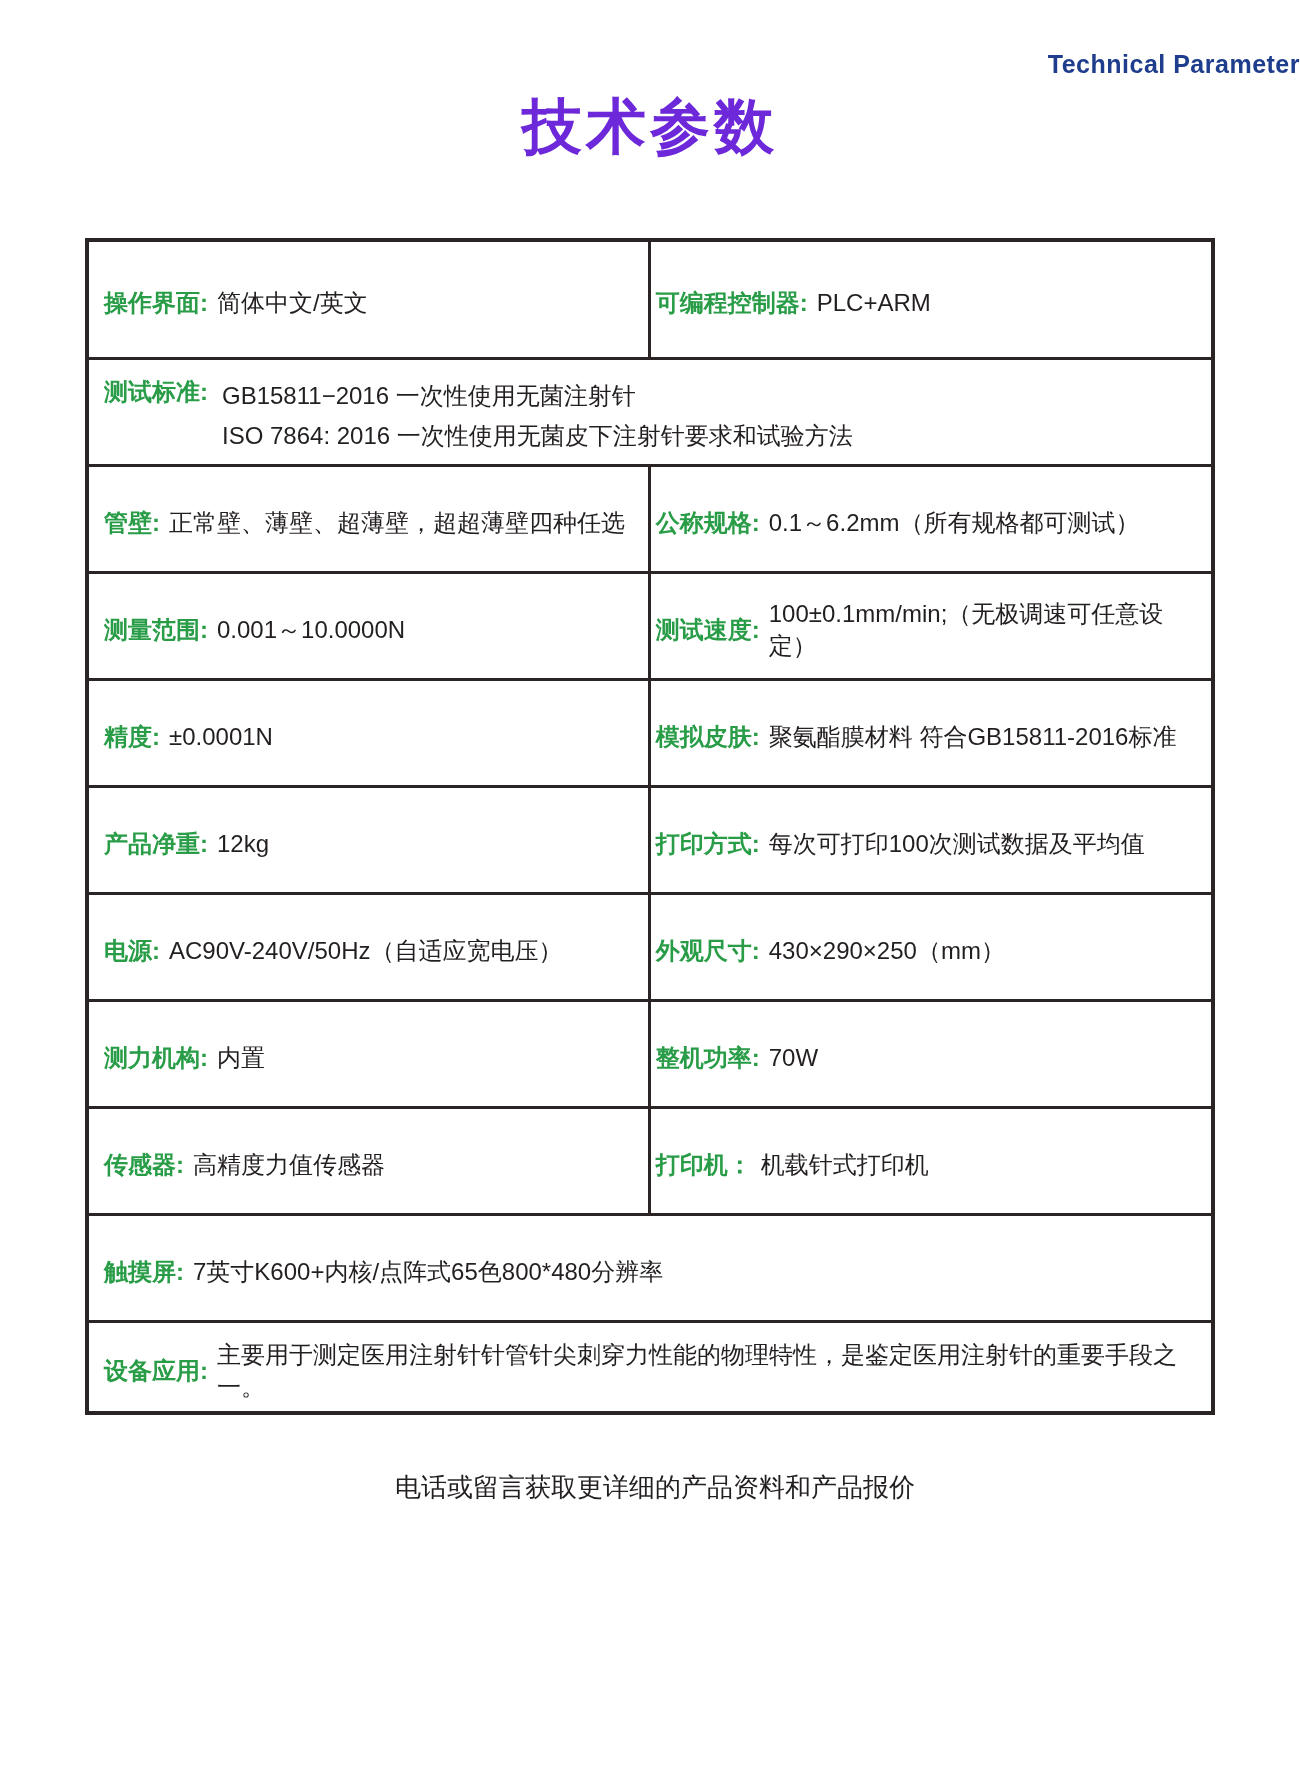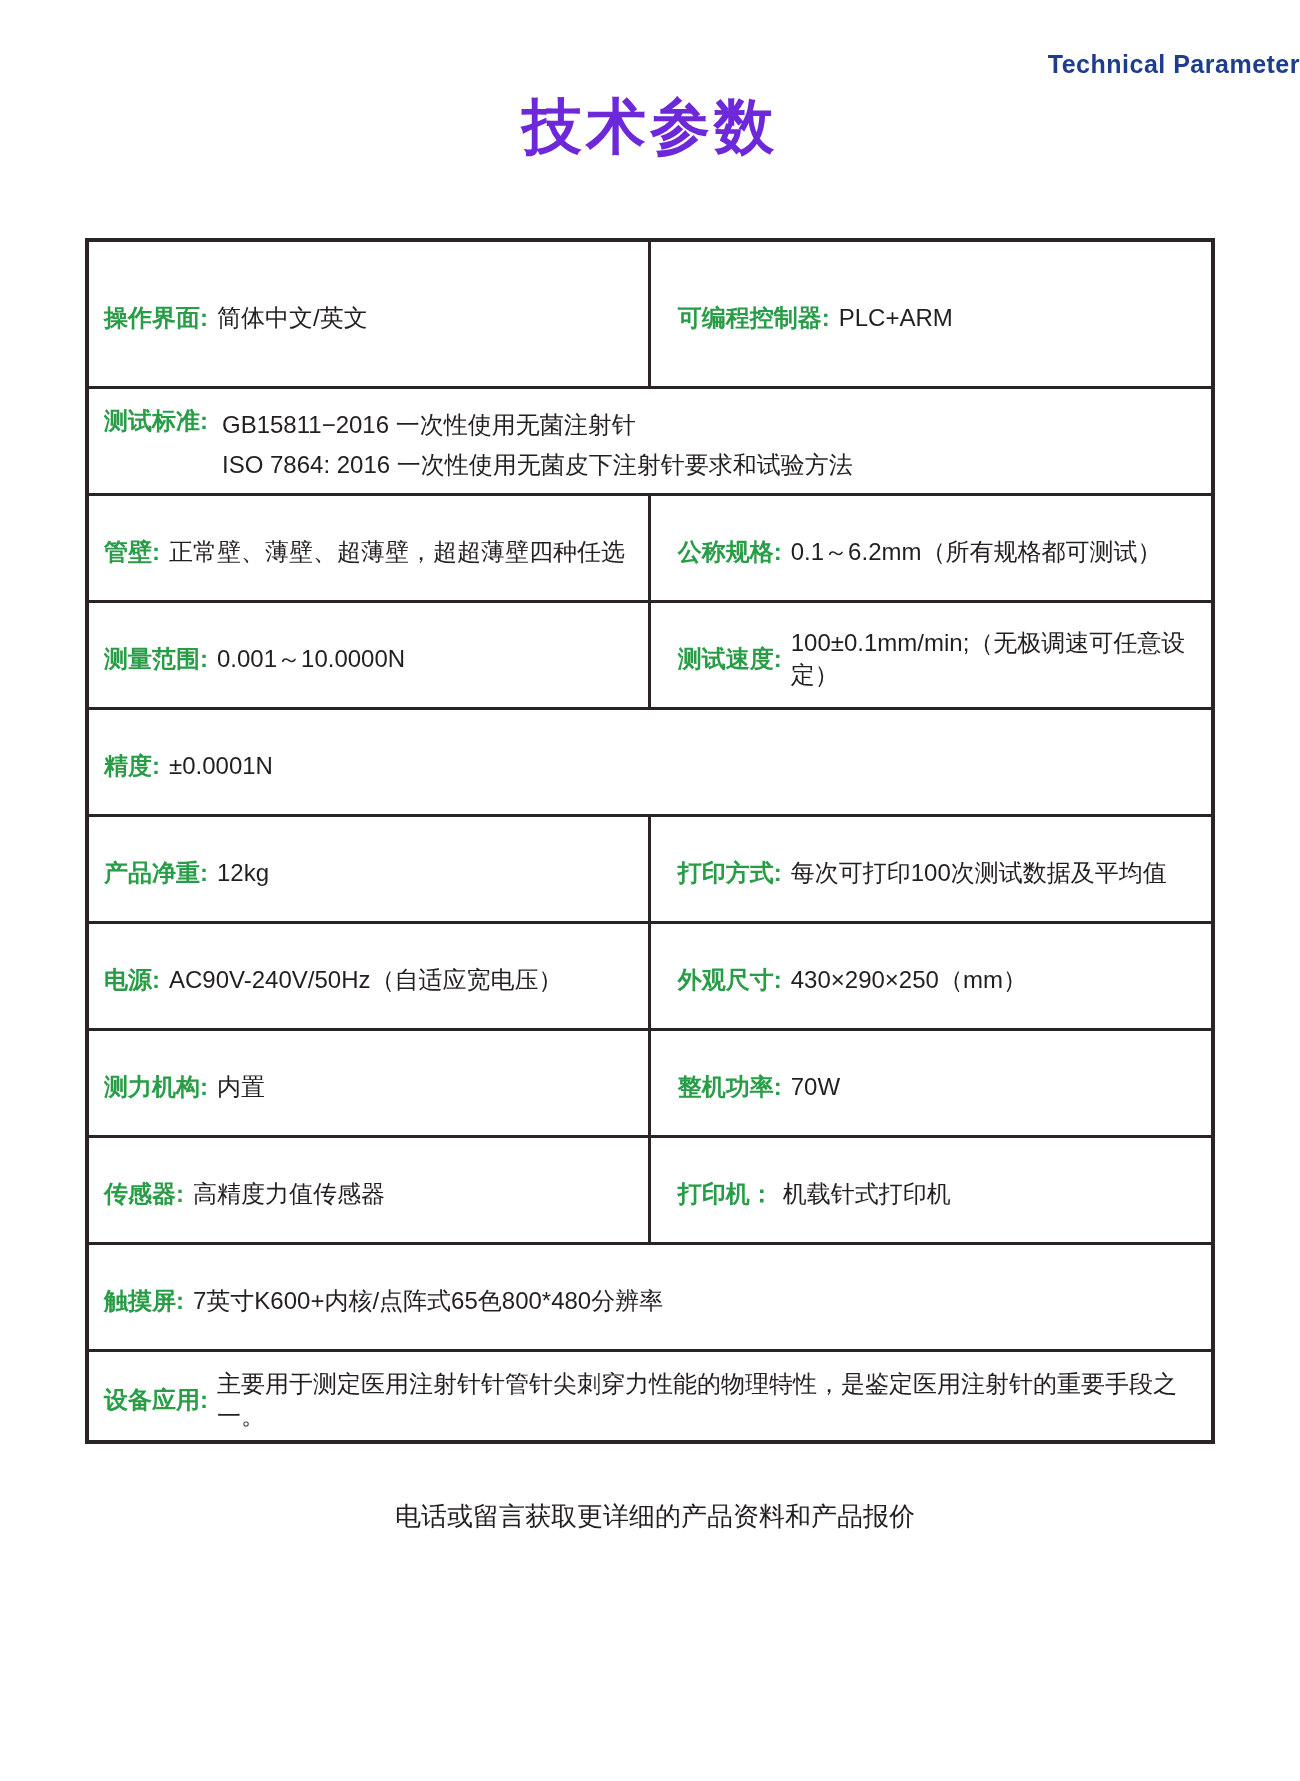--- a/index.html
+++ b/index.html
@@ -39,32 +39,32 @@
     border: 4px solid #2b2425;
   }
   .row {
     display: flex;
     height: 104px;
     box-sizing: content-box;
   }
   .row + .row {
     border-top: 3px solid #2b2425;
   }
-  .row-first { height: 144px; }
+  .row-first { height: 115px; }
   .row-last  { height: 88px; }
   .cell {
     display: flex;
     align-items: center;
     padding: 8px 12px 0 15px;
     box-sizing: border-box;
     font-size: 24px;
     line-height: 1.35;
   }
   .cell-left  { flex: 0 0 49.8%; }
-  .cell-right { flex: 1 1 auto; border-left: 3px solid #2b2425; padding-left: 27px; }
+  .cell-right { flex: 1 1 auto; border-left: 3px solid #2b2425; padding-left: 5px; }
   .cell-full  { flex: 1 1 auto; }
   .label {
     color: #289c46;
     font-weight: bold;
     margin-right: 9px;
     white-space: pre;
     flex-shrink: 0;
   }
   .multi {
     display: flex;
@@ -146,20 +146,24 @@
         <span class="label">测试速度:</span>
         <span class="value">100±0.1mm/min;（无极调速可任意设定）</span>
       </div>
     </div>
 
     <div class="row">
       <div class="cell cell-left">
         <span class="label">精度:</span>
         <span class="value">±0.0001N</span>
       </div>
+      <div class="cell cell-right">
+        <span class="label">模拟皮肤:</span>
+        <span class="value">聚氨酯膜材料 符合GB15811-2016标准</span>
+      </div>
     </div>
 
     <div class="row">
       <div class="cell cell-left">
         <span class="label">产品净重:</span>
         <span class="value">12kg</span>
       </div>
       <div class="cell cell-right">
         <span class="label">打印方式:</span>
         <span class="value">每次可打印100次测试数据及平均值</span>

